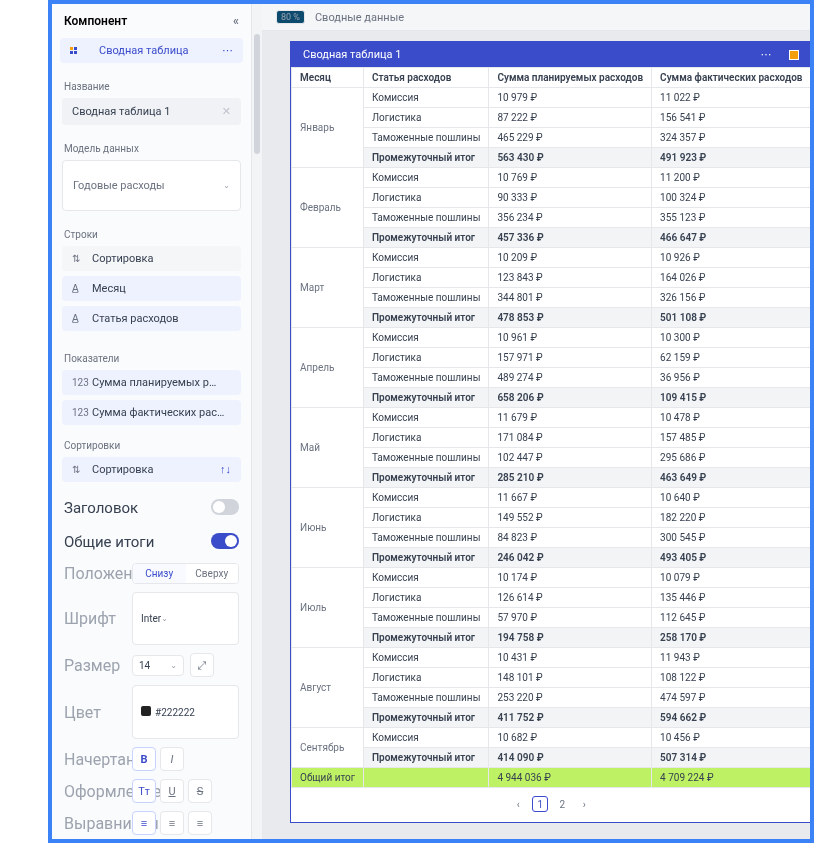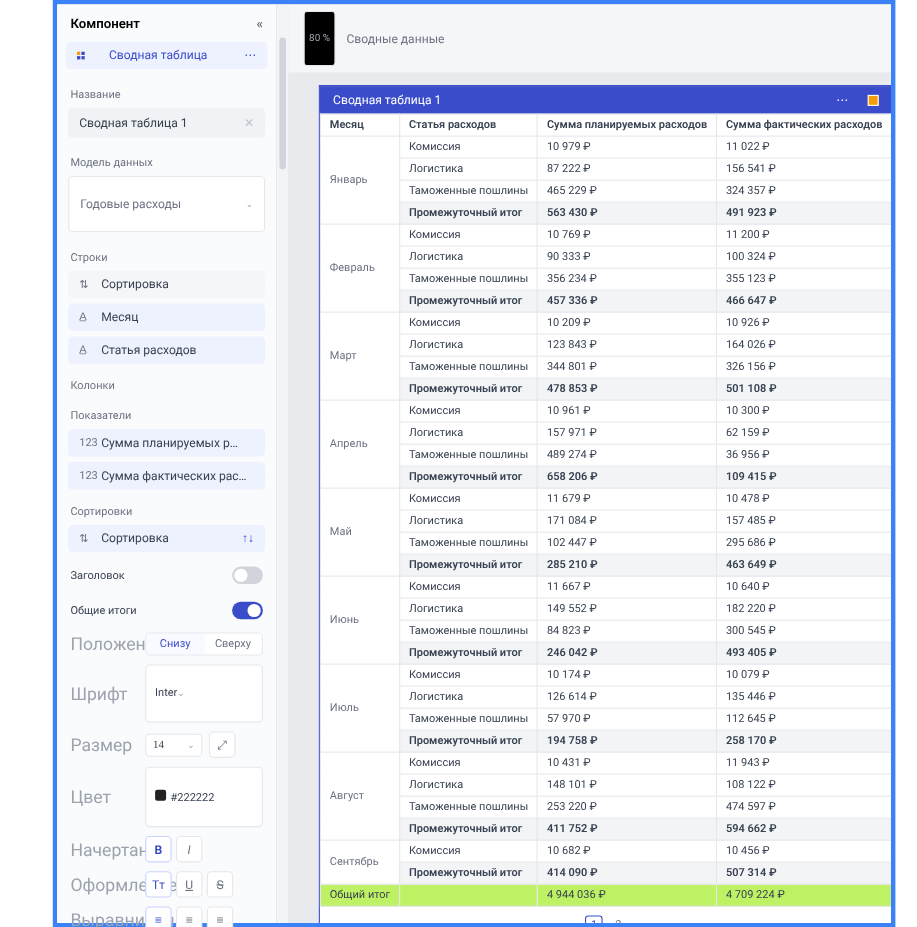--- a/index.html
+++ b/index.html
@@ -15,41 +15,41 @@
 .grid-icon span:nth-child(1) { background: #f59e0b; }
 .section-label { padding: 10px 12px 6px; color: #6b7280; font-size: 10px; }
 .input-box { margin: 0 10px 8px; padding: 7px 10px; background: #f0f2f5; border-radius: 4px; display: flex; justify-content: space-between; align-items: center; color: #374151; }
 .select-box { margin: 0 10px 8px; padding: 18px 10px; background: #fff; border: 1px solid #e5e7eb; border-radius: 4px; display: flex; justify-content: space-between; align-items: center; color: #6b7280; }
 .pill { margin: 0 10px 5px; padding: 6px 10px; background: #eef2ff; border-radius: 4px; display: flex; align-items: center; gap: 6px; color: #374151; font-size: 11px; }
 .pill-plain { background: #f5f6f8; }
 .pill .ic { color: #6b7280; font-size: 10px; width: 14px; }
 .sort-pill { display: flex; justify-content: space-between; }
 .sort-icon { color: #3b4cca; }
 .gap { height: 28px; }
-.toggle-row { display: flex; justify-content: space-between; align-items: center; padding: 8px 12px; color: #374151; font-size: 10px; }
+.toggle-row { display: flex; justify-content: space-between; padding: 8px 12px; color: #374151; font-size: 15px; }
 .toggle { width: 28px; height: 16px; border-radius: 8px; background: #3b4cca; position: relative; }
 .toggle.off { background: #d1d5db; }
 .toggle::after { content: ''; position: absolute; width: 12px; height: 12px; background: #fff; border-radius: 50%; top: 2px; right: 2px; }
 .toggle.off::after { left: 2px; right: auto; }
 .prop-row { display: flex; align-items: center; padding: 4px 12px; gap: 6px; }
 .prop-label { width: 62px; color: #9ca3af; font-size: 16px; }
 .seg { display: flex; border: 1px solid #e5e7eb; border-radius: 4px; overflow: hidden; flex: 1; }
 .seg-btn { flex: 1; padding: 4px 6px; text-align: center; font-size: 10px; color: #6b7280; background: #fff; }
 .seg-btn.active { color: #3b4cca; background: #f8faff; }
 .small-input { flex: 1; padding: 20px 8px; border: 1px solid #e5e7eb; border-radius: 4px; display: flex; align-items: center; font-size: 10px; color: #374151; background: #fff; }
-.small-sel { width: 52px; padding: 4px 6px; border: 1px solid #e5e7eb; border-radius: 4px; display: flex; justify-content: space-between; align-items: center; font-size: 10px; color: #374151; background: #fff; font-family: Liberation Serif, serif; }
+.small-sel { width: 52px; padding: 4px 6px; border: 1px solid #e5e7eb; border-radius: 4px; display: flex; justify-content: space-between; align-items: center; font-size: 10px; color: #374151; background: #fff; }
 .color-sw { width: 10px; height: 10px; background: #222; border-radius: 2px; display: inline-block; margin-right: 4px; }
 .icon-btn-row { display: flex; gap: 4px; flex: 1; }
 .icon-btn { width: 24px; height: 24px; border: 1px solid #e5e7eb; border-radius: 4px; display: flex; align-items: center; justify-content: center; font-size: 11px; color: #6b7280; background: #fff; }
 .icon-btn.active { color: #3b4cca; border-color: #c7d2fe; }
 .scroll-track { width: 10px; background: #f3f4f6; }
 .scroll-thumb { width: 6px; height: 120px; background: #d1d5db; border-radius: 3px; margin: 30px auto 0; }
 .canvas { flex: 1; background: #e8eaed; display: flex; flex-direction: column; overflow: hidden; }
 .canvas-header { display: flex; align-items: center; gap: 10px; padding: 6px 14px; background: #f5f6f8; border-bottom: 1px solid #e5e7eb; font-size: 11px; color: #6b7280; }
-.zoom-badge { font-size: 9px; color: #9ca3af; border: 1px solid #e5e7eb; padding: 19px 4px; border-radius: 3px; background: #000000; }
+.zoom-badge { font-size: 9px; color: #9ca3af; border: 1px solid #e5e7eb; padding: 1px 4px; border-radius: 3px; background: #0c4a6e; }
 .canvas-body { flex: 1; padding: 10px 28px 16px; overflow: auto; background: #e8eaed; }
 .widget { background: #fff; border: 1px solid #3b4cca; display: inline-block; min-width: 100%; }
 .widget-title { background: #3b4cca; color: #fff; padding: 6px 12px; font-size: 11px; display: flex; align-items: center; justify-content: space-between; }
 .wt-left { display: flex; align-items: center; gap: 6px; }
 .color-dot { width: 10px; height: 10px; background: #f59e0b; display: inline-block; margin-left: 8px; border: 1px solid #fff; }
 table { border-collapse: collapse; width: 100%; font-size: 10px; }
 th, td { border: 1px solid #e5e7eb; padding: 4px 8px; text-align: left; color: #374151; white-space: nowrap; }
 th { font-weight: 600; background: #fff; }
 .subtotal td { background: #f3f4f6; font-weight: 600; }
 .grandtotal td { background: #bef264; font-weight: 400; }
@@ -101,21 +101,20 @@
       </div>
     <div class="pill">
         <span class="ic">A̲</span>
         <span>Месяц</span>
       </div>
     <div class="pill">
         <span class="ic">A̲</span>
         <span>Статья расходов</span>
       </div>
 
-    <div class="section-label">Колонки</div>
     <div class="gap"></div>
 
     <div class="section-label">Показатели</div>
     <div class="pill">
         <span class="ic">123</span>
         <span>Сумма планируемых р…</span>
       </div>
     <div class="pill">
         <span class="ic">123</span>
         <span>Сумма фактических рас…</span>

